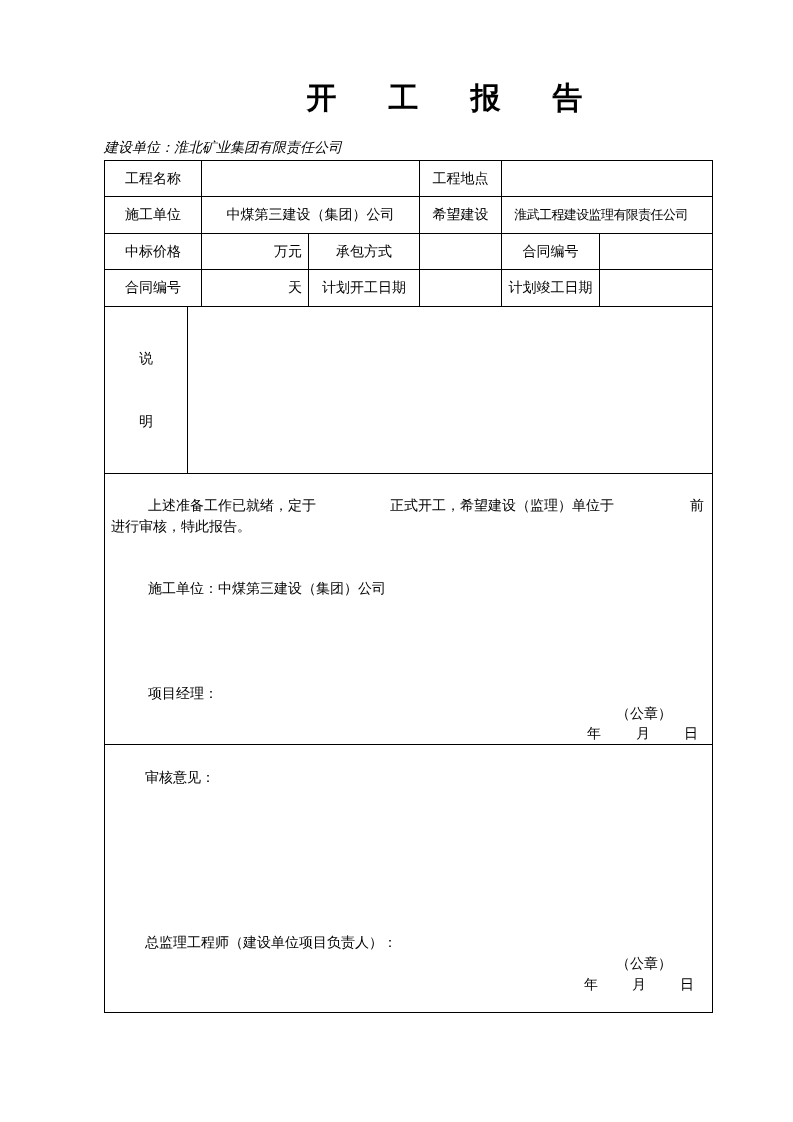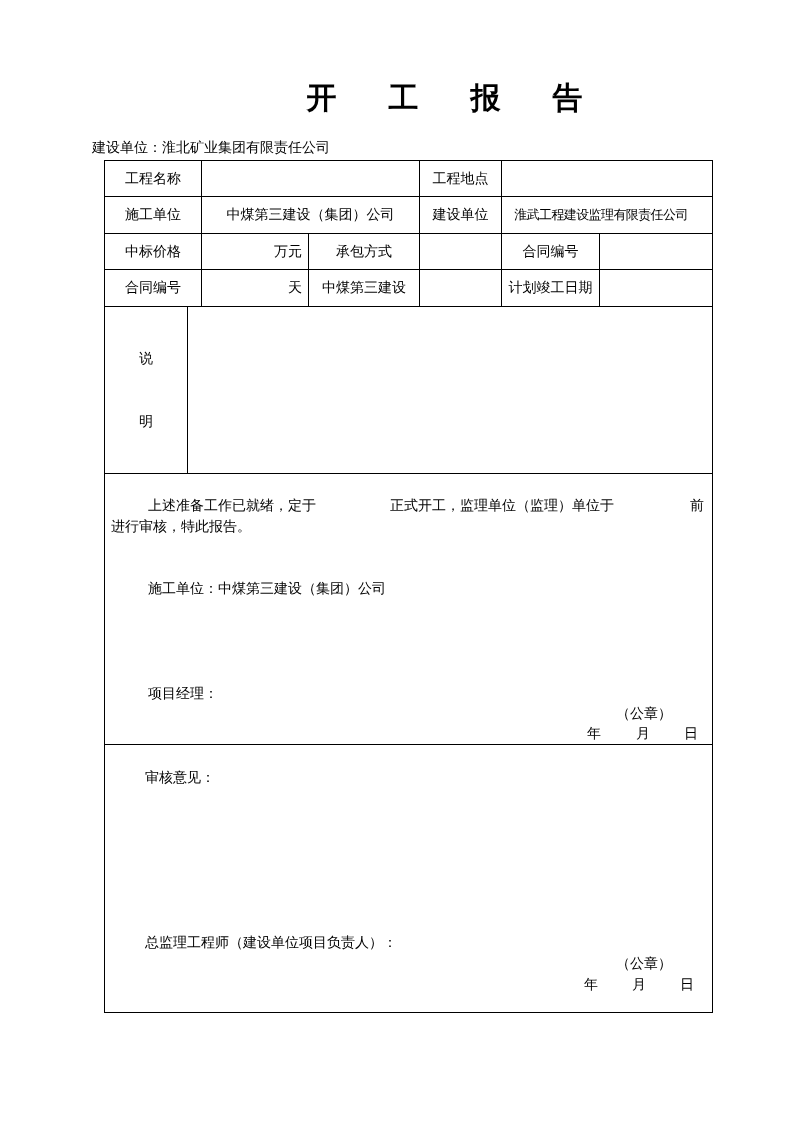--- a/index.html
+++ b/index.html
@@ -1,20 +1,20 @@
 <!DOCTYPE html>
 <html><head>
 <meta charset="utf-8">
 <style>
   html,body{margin:0;padding:0;background:#fff;}
   body{width:793px;height:1122px;position:relative;font-family:"DejaVu Serif","Liberation Serif",serif;color:#000;overflow:hidden;}
   .abs{position:absolute;}
   .title{top:78px;left:0;width:793px;text-align:center;font-size:30px;font-weight:bold;font-family:"DejaVu Sans","Liberation Sans",sans-serif;padding-left:48px;}
   .title span{display:inline-block;margin:0 26px;}
-  .unit{left:92px;top:139px;font-size:14px;}
+  .unit{left:104px;top:139px;font-size:14px;font-style:italic;}
   .hl{position:absolute;height:1px;background:#000;}
   .vl{position:absolute;width:1px;background:#000;}
   .cell{position:absolute;font-size:14px;display:flex;align-items:center;white-space:nowrap;}
   .c{justify-content:center;text-align:center;}
   .r{justify-content:flex-end;padding-right:6px;box-sizing:border-box;}
   .txt{position:absolute;font-size:14px;white-space:nowrap;}
 </style>
 </head>
 <body>
 
@@ -43,43 +43,43 @@
   <div class="vl" style="left:187px;top:306px;height:167px"></div>
 </div>
 
 <div class="cell c" style="left:105px;top:161px;width:96px;height:35px">工程名称</div>
 <div class="cell c" style="left:202px;top:161px;width:217px;height:35px"></div>
 <div class="cell c" style="left:420px;top:161px;width:81px;height:35px">工程地点</div>
 <div class="cell c" style="left:502px;top:161px;width:210px;height:35px"></div>
 
 <div class="cell c" style="left:105px;top:197px;width:96px;height:36px">施工单位</div>
 <div class="cell c" style="left:202px;top:197px;width:217px;height:36px">中煤第三建设（集团）公司</div>
-<div class="cell c" style="left:420px;top:197px;width:81px;height:36px">建设单位</div>
+<div class="cell c" style="left:420px;top:197px;width:81px;height:36px">希望建设</div>
 <div class="cell c" style="left:496px;top:197px;width:210px;height:36px;font-size:13px;letter-spacing:-0.6px">淮武工程建设监理有限责任公司</div>
 
 <div class="cell c" style="left:105px;top:234px;width:96px;height:35px">中标价格</div>
 <div class="cell r" style="left:202px;top:234px;width:106px;height:35px">万元</div>
 <div class="cell c" style="left:309px;top:234px;width:110px;height:35px">承包方式</div>
 <div class="cell c" style="left:420px;top:234px;width:81px;height:35px"></div>
 <div class="cell c" style="left:502px;top:234px;width:97px;height:35px">合同编号</div>
 <div class="cell c" style="left:600px;top:234px;width:112px;height:35px"></div>
 
 <div class="cell c" style="left:105px;top:270px;width:96px;height:36px">合同编号</div>
 <div class="cell r" style="left:202px;top:270px;width:106px;height:36px">天</div>
-<div class="cell c" style="left:309px;top:270px;width:110px;height:36px">中煤第三建设</div>
+<div class="cell c" style="left:309px;top:270px;width:110px;height:36px">计划开工日期</div>
 <div class="cell c" style="left:420px;top:270px;width:81px;height:36px"></div>
 <div class="cell c" style="left:502px;top:270px;width:97px;height:36px">计划竣工日期</div>
 <div class="cell c" style="left:600px;top:270px;width:112px;height:36px"></div>
 
 <div class="txt" style="left:139px;top:350px">说</div>
 <div class="txt" style="left:139px;top:413px">明</div>
 <div class="abs" style="left:188px;top:307px;width:524px;height:166px"></div>
 
 <div class="txt" style="left:148px;top:497px">上述准备工作已就绪，定于</div>
-<div class="txt" style="left:390px;top:497px">正式开工，监理单位（监理）单位于</div>
+<div class="txt" style="left:390px;top:497px">正式开工，希望建设（监理）单位于</div>
 <div class="txt" style="left:690px;top:497px">前</div>
 <div class="txt" style="left:111px;top:518px">进行审核，特此报告。</div>
 <div class="txt" style="left:148px;top:580px">施工单位：中煤第三建设（集团）公司</div>
 <div class="txt" style="left:148px;top:685px">项目经理：</div>
 <div class="txt" style="left:616px;top:705px">（公章）</div>
 <div class="txt" style="left:587px;top:725px">年</div>
 <div class="txt" style="left:636px;top:725px">月</div>
 <div class="txt" style="left:684px;top:725px">日</div>
 
 <div class="txt" style="left:145px;top:769px">审核意见：</div>

